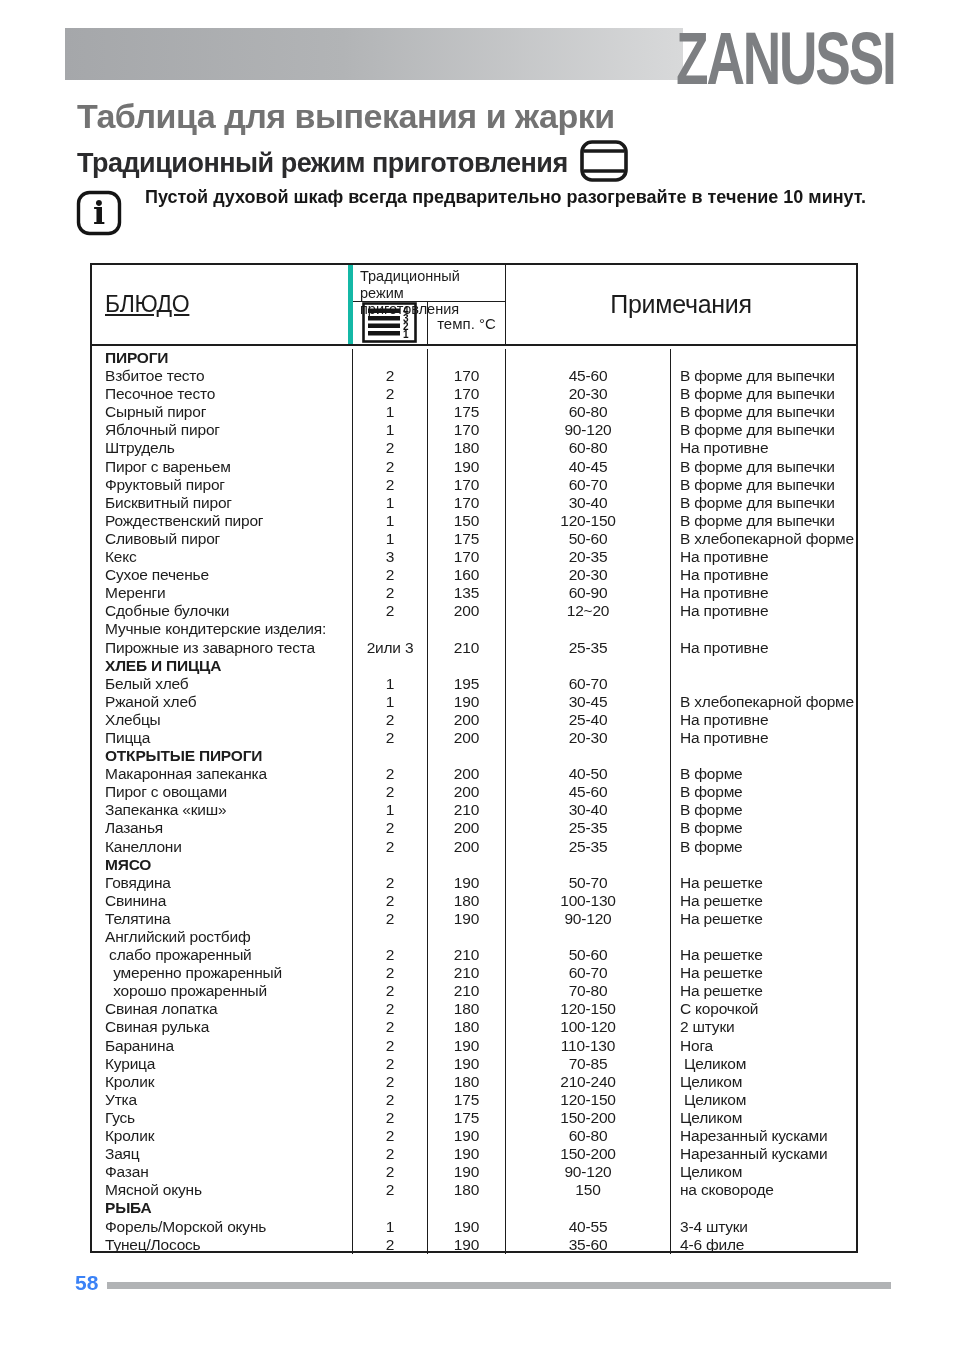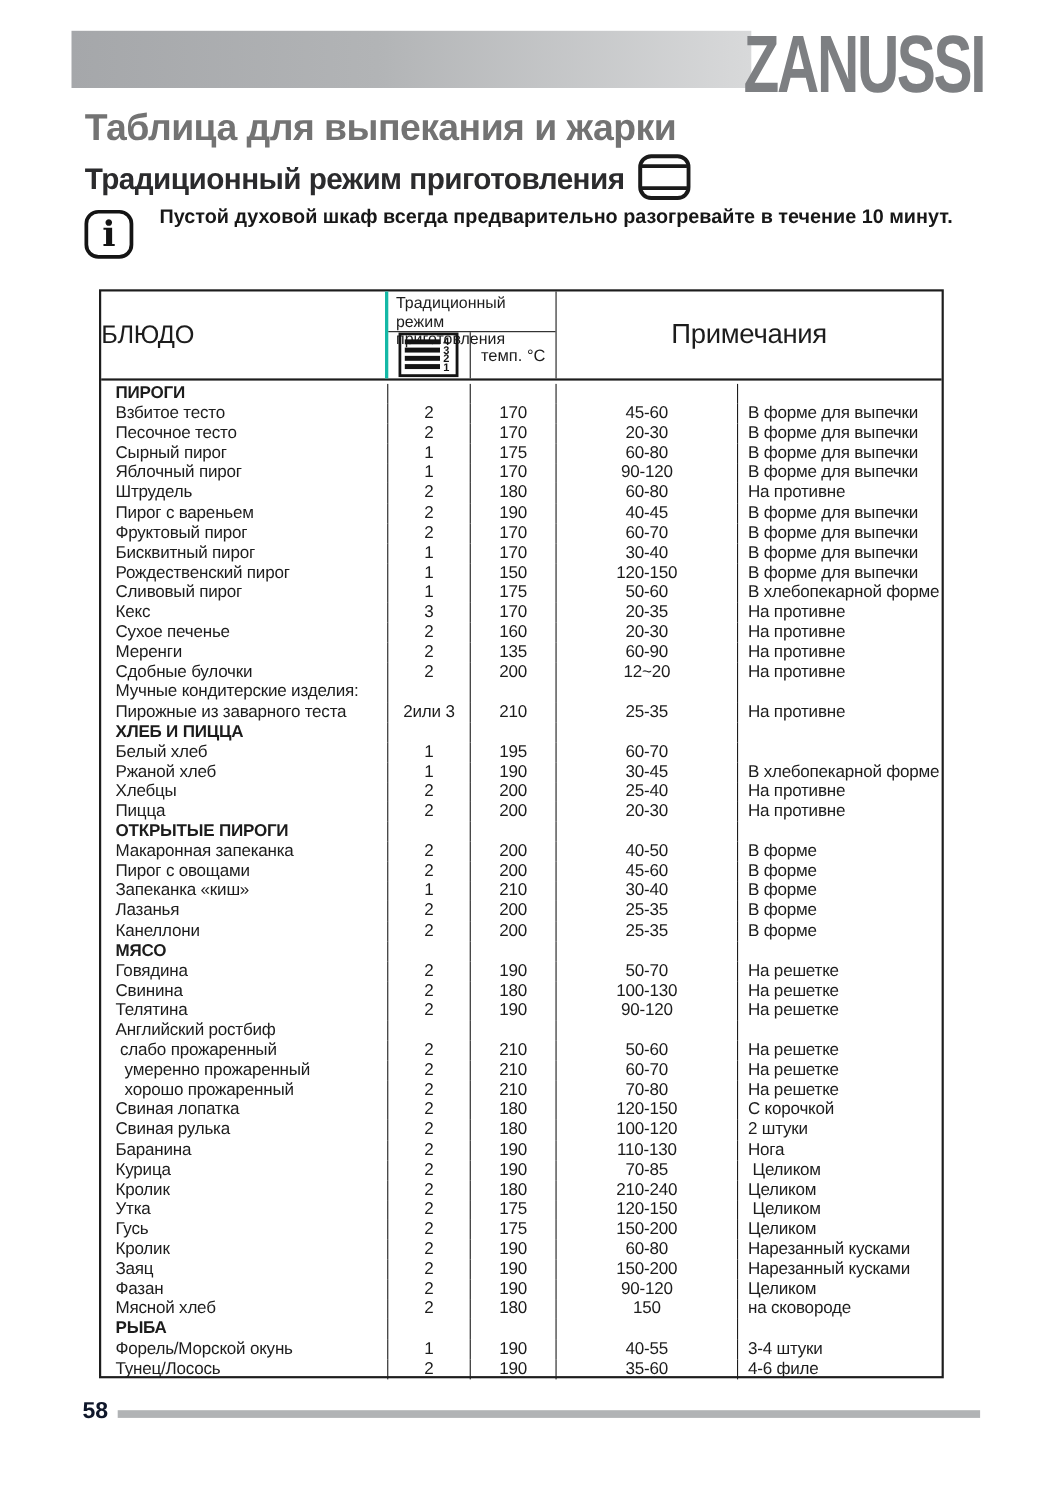--- a/index.html
+++ b/index.html
@@ -51,23 +51,23 @@
 
   
   .cook-table {
     position: absolute; left: 90px; top: 263px;
     width: 768px; height: 990px;
     border: 2px solid #1d1d1d;
     background: #fff;
   }
   .thead { display: flex; height: 81px; border-bottom: 2px solid #1d1d1d; }
   .th-dish {
-    width: 261px; border-right: 3px solid #14b8a6;
-    display: flex; align-items: center; 
-    font-size: 23px; letter-spacing: -0.3px;
+    width: 261px; border-right: 5px solid #14b8a6;
+    display: flex; align-items: center; padding-left: 13px;
+    font-size: 23px; letter-spacing: -0.3px; text-decoration: underline;
   }
   .th-mode { width: 153px; border-right: 1px solid #1d1d1d; display: flex; flex-direction: column; }
   .th-mode-title {
     height: 37px; border-bottom: 1px solid #1d1d1d;
     font-size: 14.5px; line-height: 16.5px; padding: 3px 0 0 7px;
   }
   .th-mode-sub { flex: 1; display: flex; }
   .th-level { width: 75px; border-right: 1px solid #1d1d1d; display: flex; align-items: center; justify-content: center; }
   .th-temp { flex: 1; display: flex; align-items: center; justify-content: center; font-size: 15px; }
   .th-time {
@@ -82,21 +82,21 @@
   .tr.section .td-dish { font-weight: bold; }
   .td-dish { width: 261px; border-right: 1px solid #1d1d1d; padding-left: 13px; white-space: pre; }
   .td-level { width: 75px; border-right: 1px solid #1d1d1d; text-align: center; }
   .td-temp { width: 78px; border-right: 1px solid #1d1d1d; text-align: center; }
   .td-time { width: 165px; border-right: 1px solid #1d1d1d; text-align: center; }
   .td-note { flex: 1; padding-left: 9px; white-space: pre; }
 
   
   .footer-page-number {
     position: absolute; left: 75px; top: 1271px;
-    font-size: 21px; font-weight: bold; color: #0f172a;
+    font-size: 21px; font-weight: bold; color: #3b82f6;
   }
   .footer-bar {
     position: absolute; left: 107px; top: 1282px;
     width: 784px; height: 7px; background: #b1b3b5;
   }
 </style>
 </head>
 <body>
 
 <div class="logo-band"></div>
@@ -468,21 +468,21 @@
         <div class="td-note">Нарезанный кусками</div>
       </div>
       <div class="tr">
         <div class="td-dish">Фазан</div>
         <div class="td-level">2</div>
         <div class="td-temp">190</div>
         <div class="td-time">90-120</div>
         <div class="td-note">Целиком</div>
       </div>
       <div class="tr">
-        <div class="td-dish">Мясной хлеб</div>
+        <div class="td-dish">Мясной окунь</div>
         <div class="td-level">2</div>
         <div class="td-temp">180</div>
         <div class="td-time">150</div>
         <div class="td-note">на сковороде</div>
       </div>
       <div class="tr section">
         <div class="td-dish">РЫБА</div>
         <div class="td-level"></div>
         <div class="td-temp"></div>
         <div class="td-time"></div>

